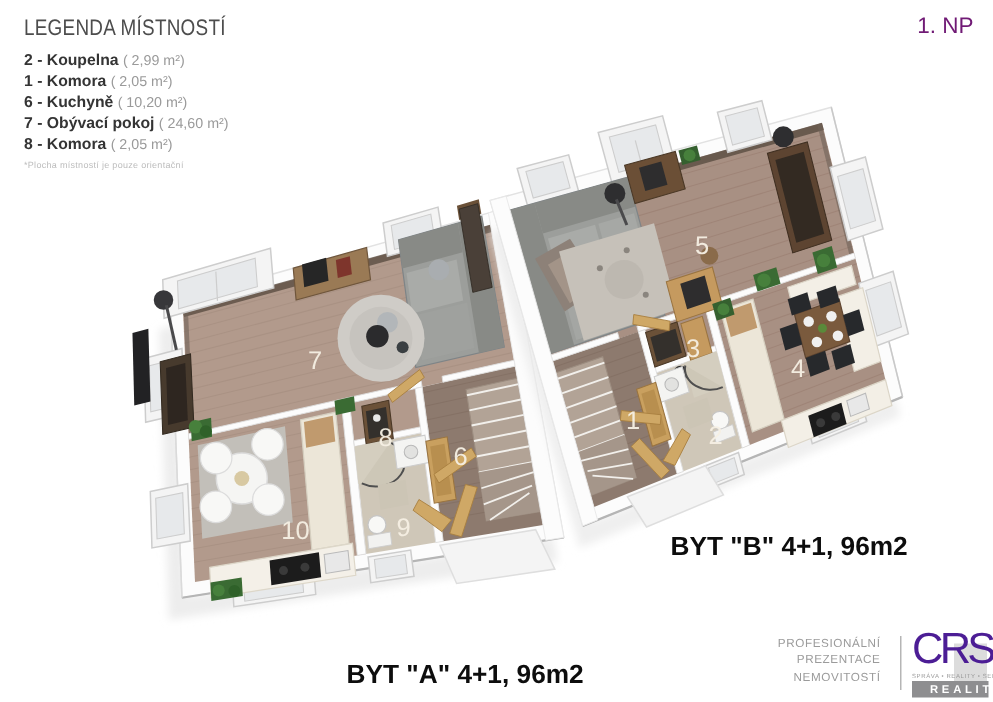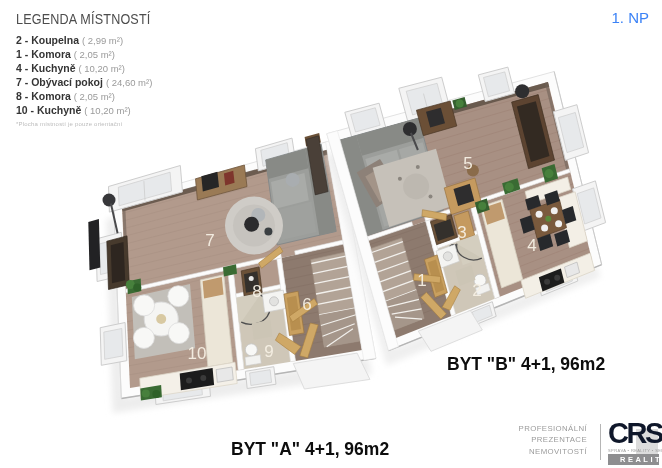--- a/index.html
+++ b/index.html
@@ -2,42 +2,41 @@
 <html><head><meta charset="utf-8">
 <style>
 html,body{margin:0;padding:0;background:#ffffff;}
 body{width:662px;height:468px;position:relative;overflow:hidden;font-family:"Liberation Sans",sans-serif;}
 .legend{position:absolute;left:16px;top:12px;}
 .legend h1{font-size:15px;font-weight:normal;color:#4d4d4d;margin:0 0 9px 0;letter-spacing:0.2px;transform:scaleX(0.84);transform-origin:left top;white-space:nowrap;line-height:13px;}
 .lrow{font-size:10.5px;line-height:12.9px;color:#3c3c3c;white-space:nowrap;}
 .lrow b{color:#343434;}
 .lrow span{color:#9a9a9a;font-size:9.5px;}
 .foot{font-size:6px;color:#bcbcbc;margin-top:4px;letter-spacing:0.2px;}
-.np{position:absolute;right:13px;top:9px;font-size:15px;color:#3b82f6;}
+.np{position:absolute;right:13px;top:9px;font-size:15px;color:#701a75;}
 .bytA{position:absolute;left:231px;top:439px;font-size:17.5px;font-weight:bold;color:#0d0d0d;}
 .bytB{position:absolute;left:447px;top:354px;font-size:17.5px;font-weight:bold;color:#0d0d0d;}
 .prof{position:absolute;right:75px;top:423px;text-align:right;color:#9b9b9b;font-size:7.8px;line-height:11.4px;letter-spacing:0.4px;}
 .sep{position:absolute;left:600px;top:424px;width:1px;height:36px;background:#b5b5b5;}
 .logo{position:absolute;left:608px;top:419px;width:51px;height:47px;}
 .logo .sq{position:absolute;right:1px;top:10px;width:22px;height:26px;background:#dcdcdc;}
-.logo .crs{position:relative;font-size:29px;font-weight:bold;color:#0f172a;letter-spacing:-2.5px;line-height:29px;}
+.logo .crs{position:relative;font-size:29px;font-weight:normal;color:#4c1d95;letter-spacing:-2.5px;line-height:29px;}
 .logo .tiny{position:relative;font-size:4px;color:#9a9a9a;letter-spacing:0.4px;line-height:5px;white-space:nowrap;}
 .logo .bar{position:relative;margin-top:1px;background:#8e8e90;color:#ffffff;font-size:7.5px;letter-spacing:2.5px;text-align:right;padding:1px 12px;font-weight:bold;}
 svg.plan{position:absolute;left:0;top:0;}
 </style></head>
 <body>
 
 <div class="legend">
 <h1>LEGENDA MÍSTNOSTÍ</h1>
     <div class="lrow"><b>2 - Koupelna</b> <span>( 2,99 m²)</span></div>
     <div class="lrow"><b>1 - Komora</b> <span>( 2,05 m²)</span></div>
-    <div class="lrow"><b>4 - Kuchyně</b> <span>( 10,20 m²)</span></div>
+    <div class="lrow"><b>6 - Kuchyně</b> <span>( 10,20 m²)</span></div>
     <div class="lrow"><b>7 - Obývací pokoj</b> <span>( 24,60 m²)</span></div>
     <div class="lrow"><b>8 - Komora</b> <span>( 2,05 m²)</span></div>
-    <div class="lrow"><b>10 - Kuchyně</b> <span>( 10,20 m²)</span></div>
 <div class="foot">*Plocha místností je pouze orientační</div>
 </div>
 
 <div class="np">1. NP</div>
 
 <svg class="plan" width="662" height="468" viewBox="0 0 662 468">
 <defs>
       <filter id="b4" x="-30%" y="-30%" width="160%" height="160%">
         <feGaussianBlur stdDeviation="3"></feGaussianBlur>
       </filter>

